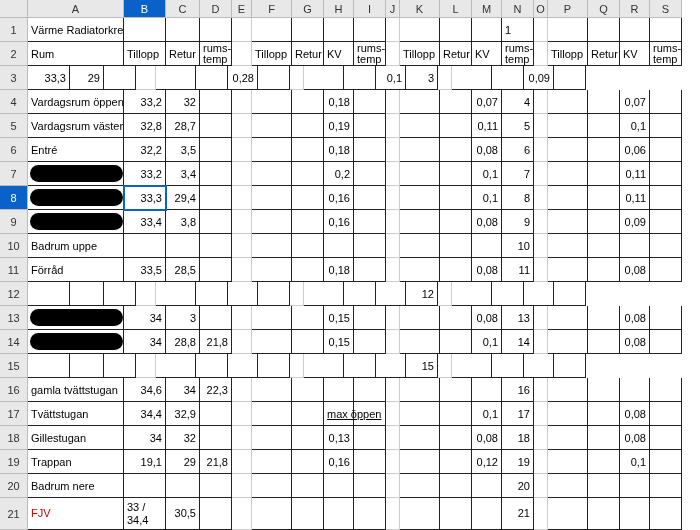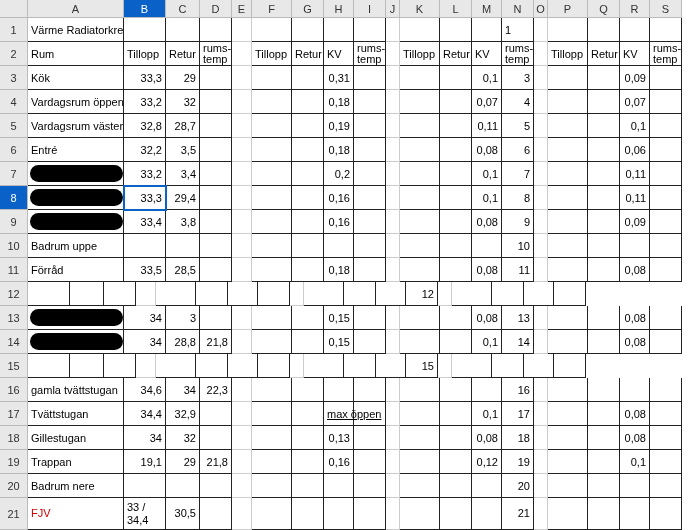--- a/index.html
+++ b/index.html
@@ -119,28 +119,27 @@
           <div class="cell wL">Retur</div>
           <div class="cell wM">KV</div>
           <div class="cell wN" style="white-space: normal; line-height: 1;">rums-temp</div>
           <div class="cell light wO"></div>
           <div class="cell wP">Tillopp</div>
           <div class="cell wQ">Retur</div>
           <div class="cell wR">KV</div>
           <div class="cell wS" style="white-space: normal; line-height: 1;">rums-temp</div>
         </div>
         <div class="row">
-          <div class="cell wA">Kök</div>
           <div class="cell wB r">33,3</div>
           <div class="cell wC r">29</div>
           <div class="cell wD"></div>
           <div class="cell light wE"></div>
           <div class="cell wF"></div>
           <div class="cell wG"></div>
-          <div class="cell wH r">0,31</div>
+          <div class="cell wH r">0,28</div>
           <div class="cell wI"></div>
           <div class="cell light wJ"></div>
           <div class="cell wK"></div>
           <div class="cell wL"></div>
           <div class="cell wM r">0,1</div>
           <div class="cell wN r">3</div>
           <div class="cell light wO"></div>
           <div class="cell wP"></div>
           <div class="cell wQ"></div>
           <div class="cell wR r">0,09</div>

